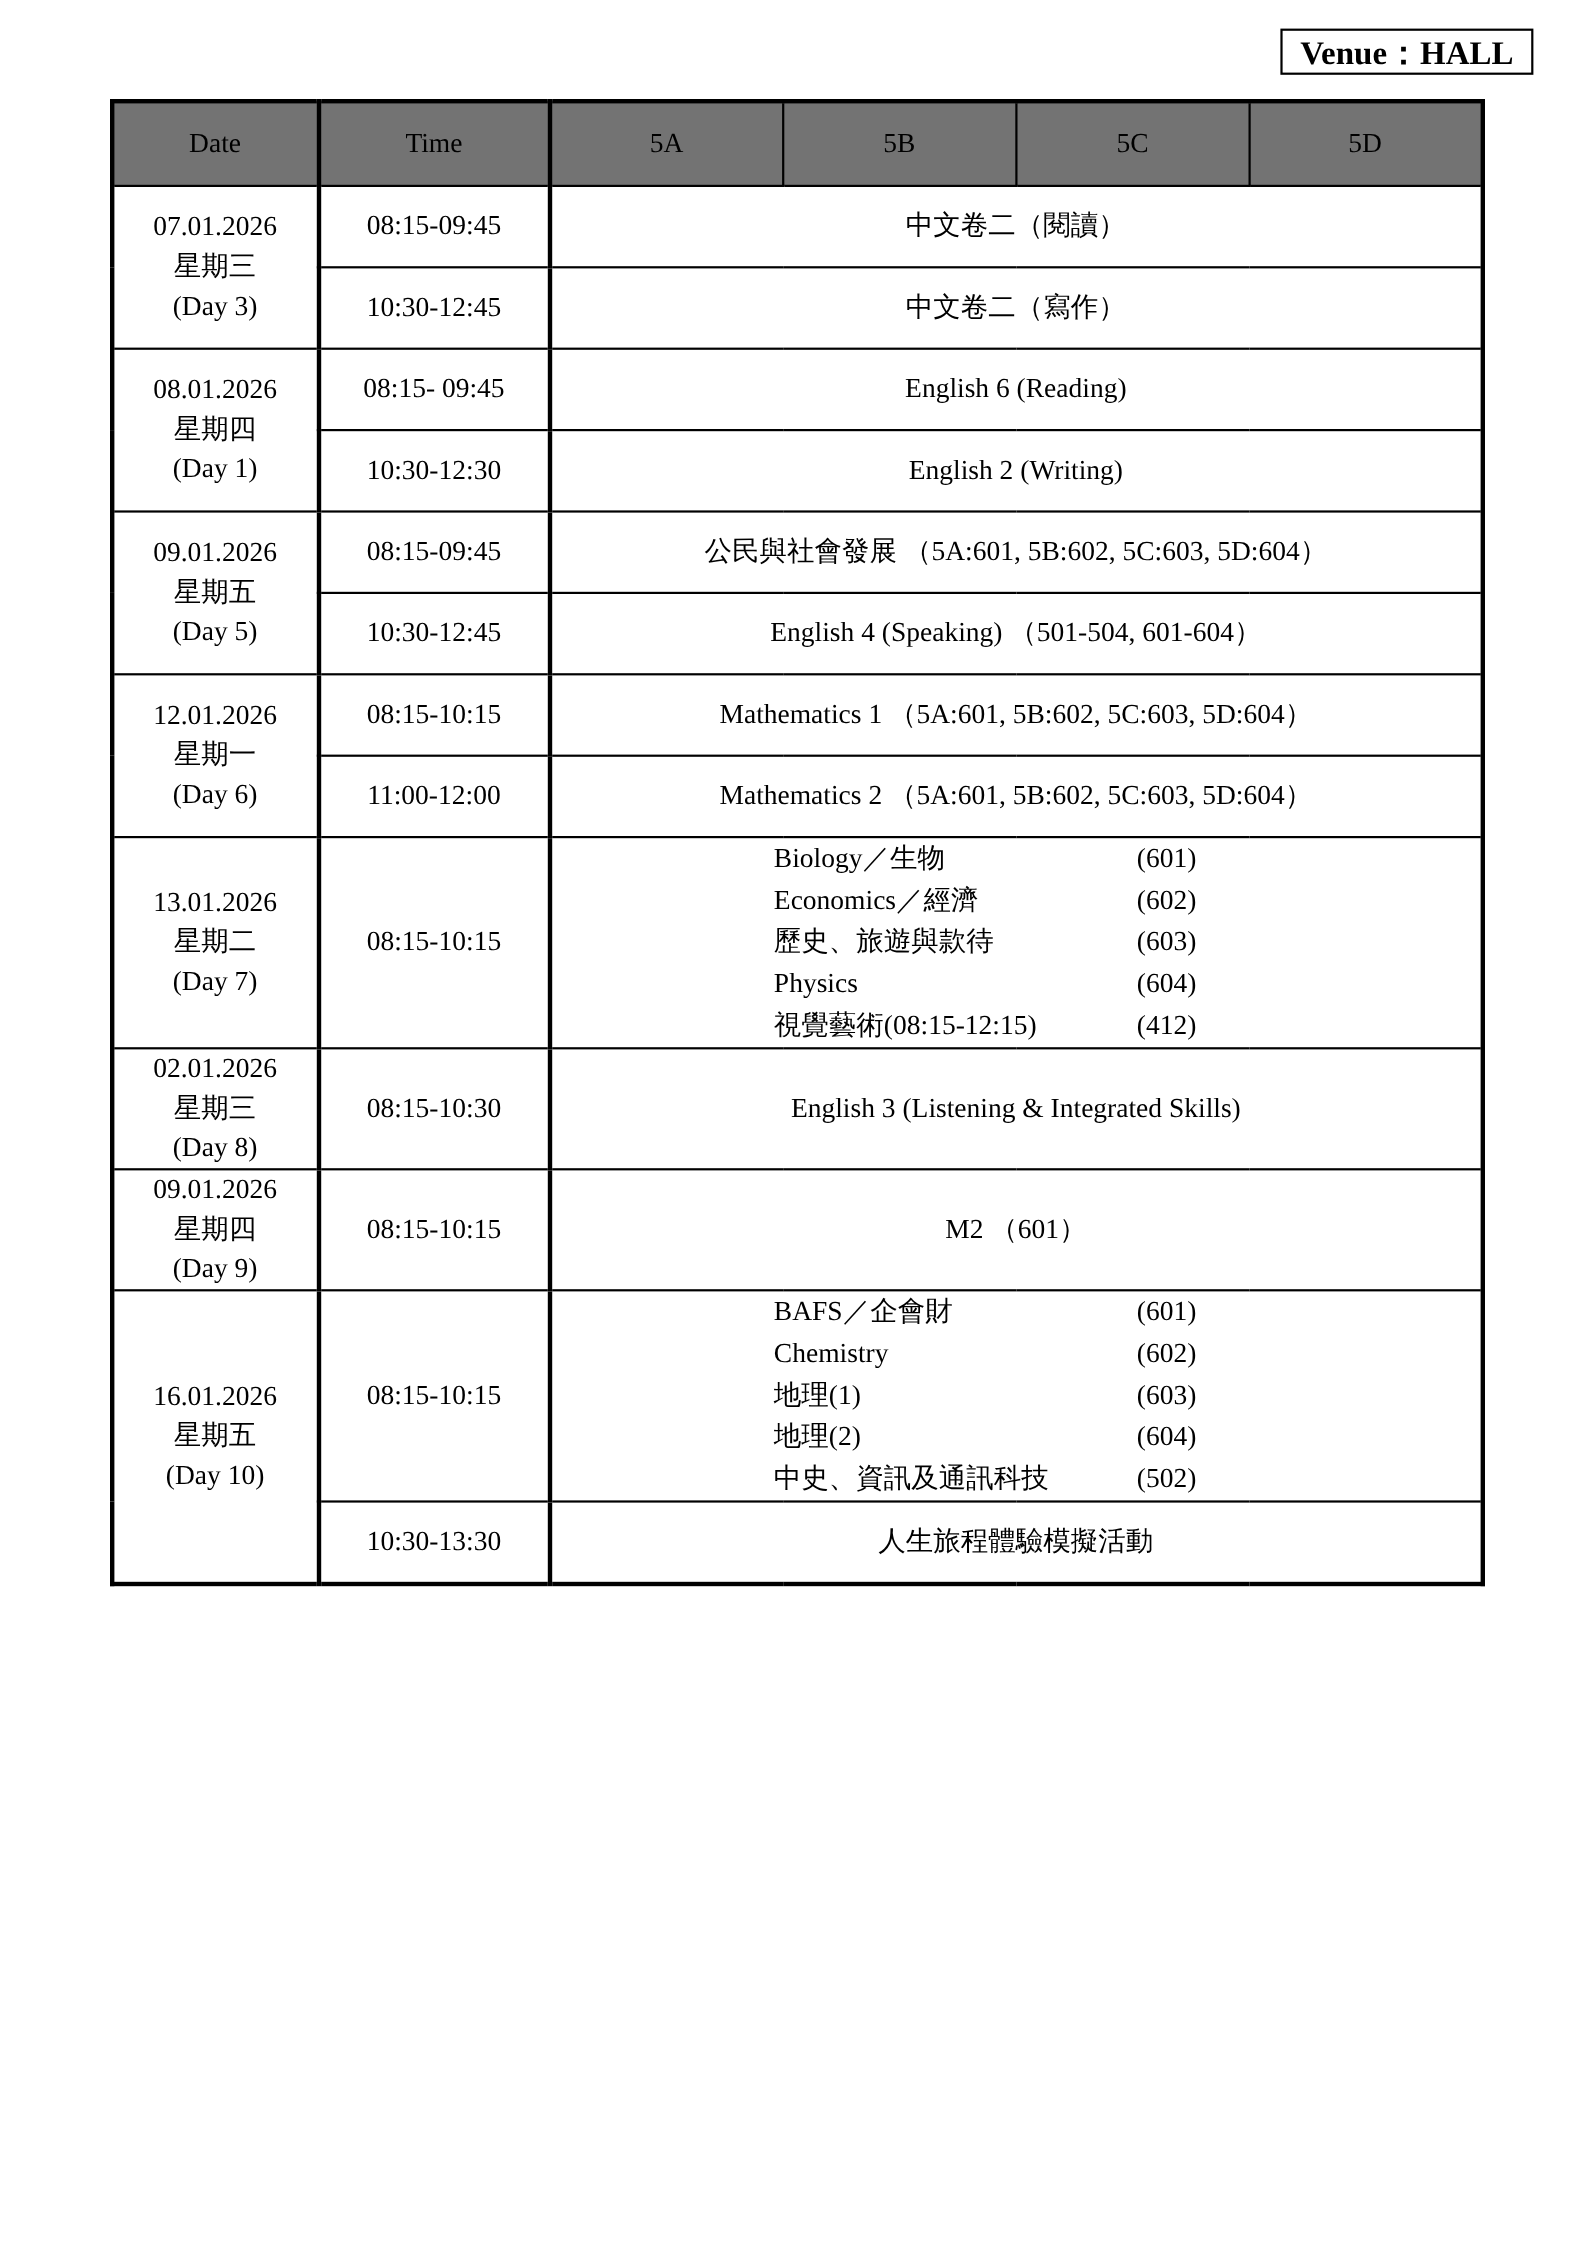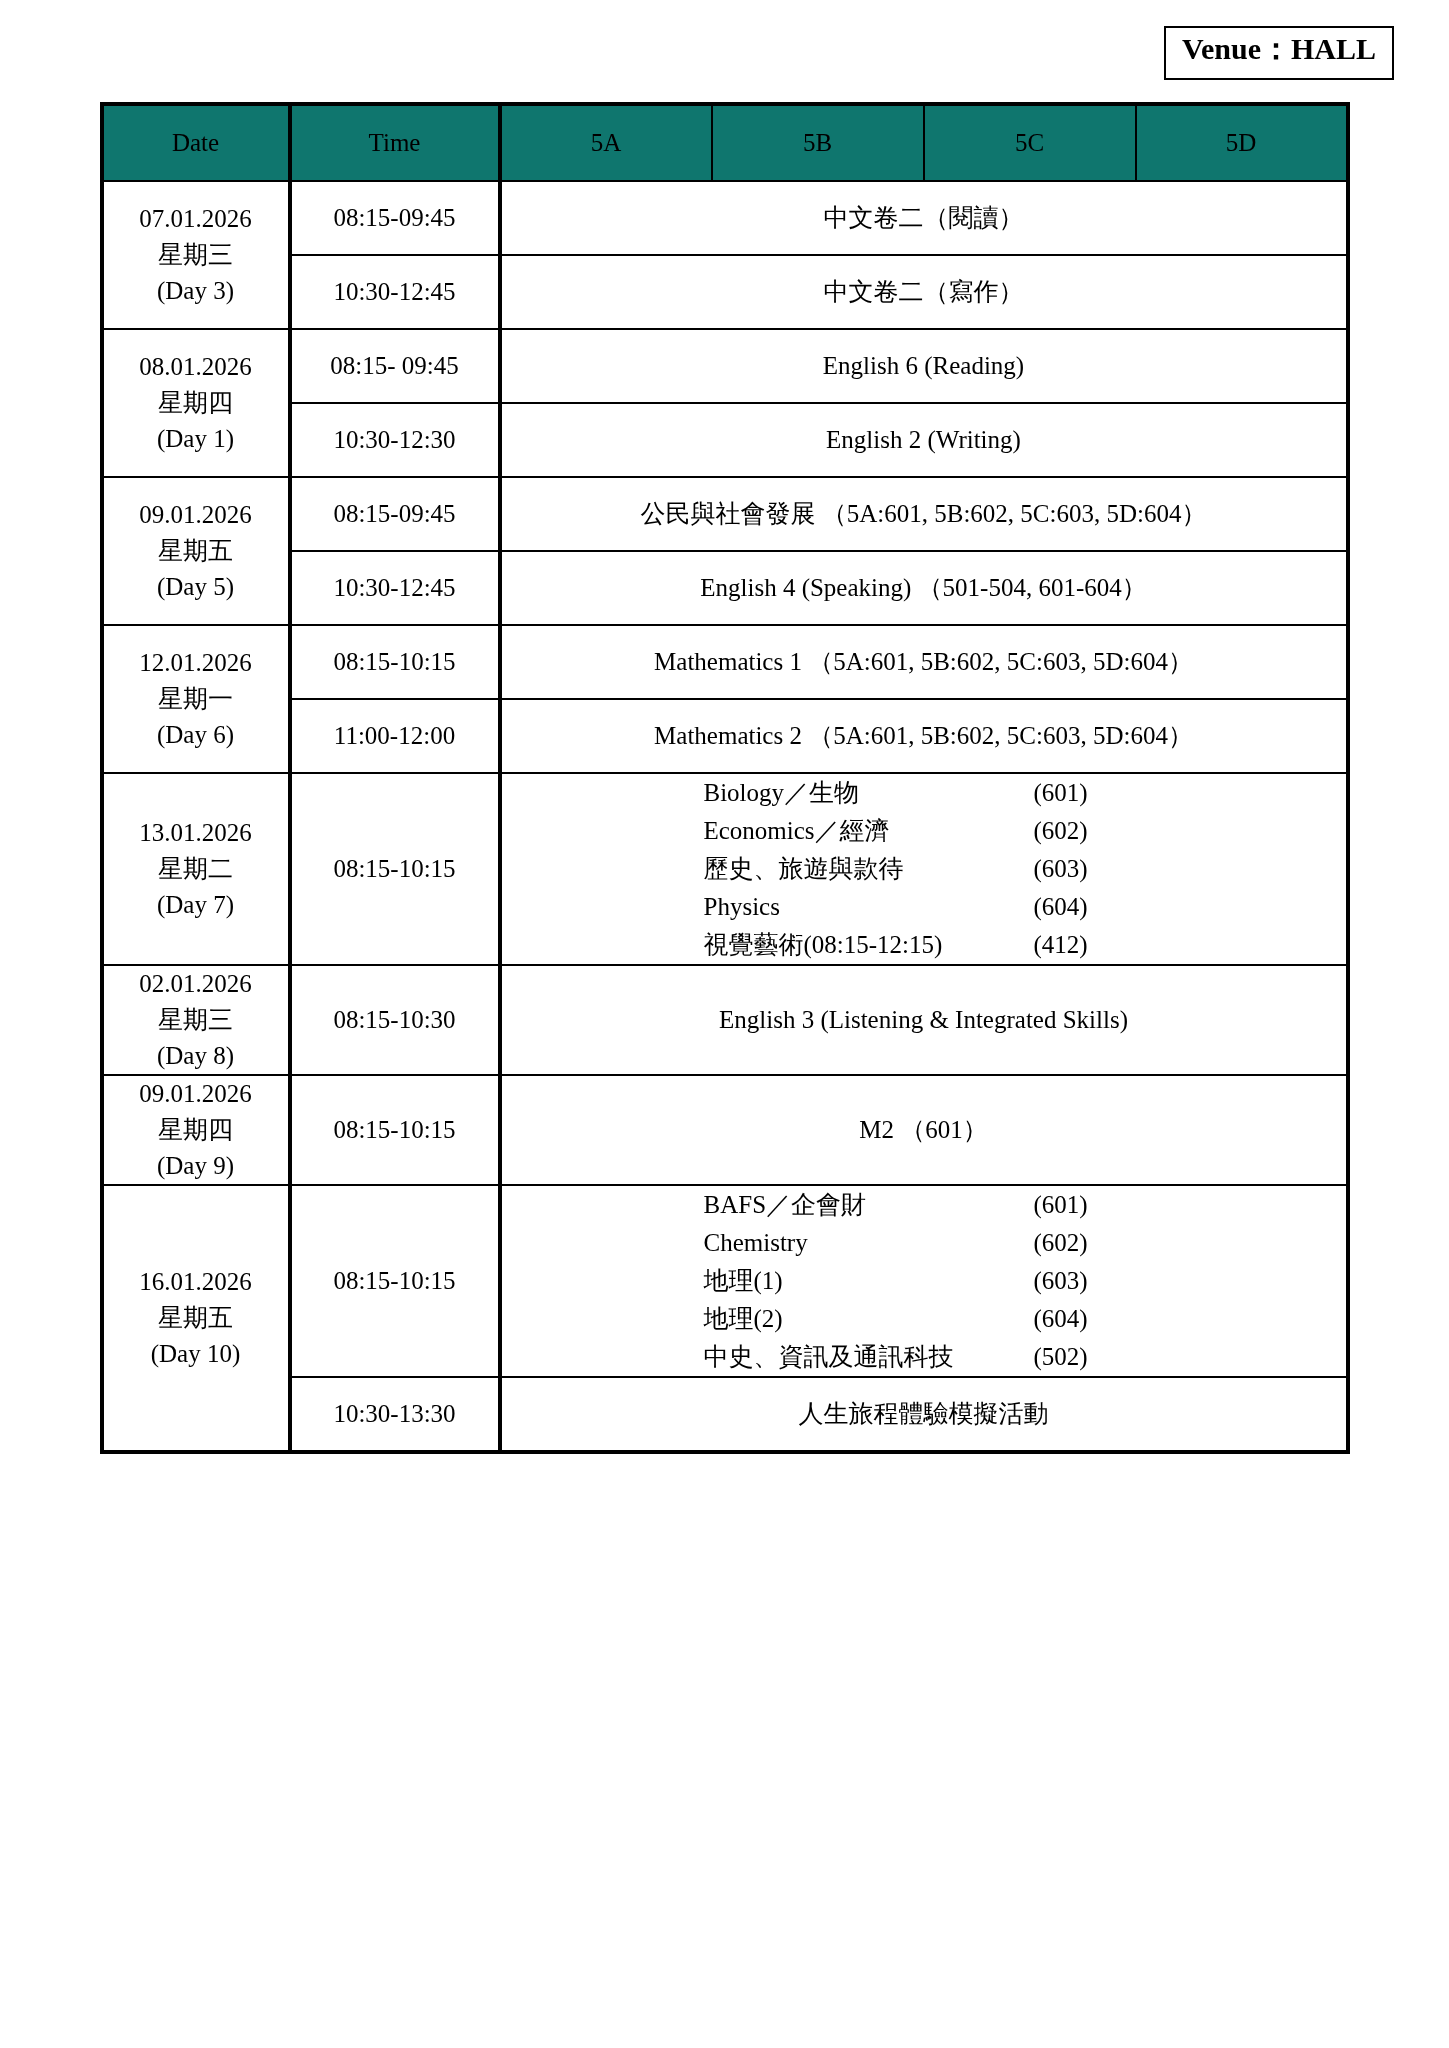--- a/index.html
+++ b/index.html
@@ -43,21 +43,21 @@
     line-height: 42px;
   }
   .venue-row {
     display: flex;
     justify-content: flex-end;
     padding-right: 55px;
     margin-top: 26px;
   }
   .venue-box {
     border: 2px solid #000;
-    padding: 4px 16px 12px 16px;
+    padding: 4px 16px 0 16px;
     font-size: 30px;
     font-weight: bold;
     line-height: 34px;
   }
   table.timetable {
     border-collapse: collapse;
     margin: 22px auto 0 auto;
     width: 1245px;
     table-layout: fixed;
   }
@@ -67,21 +67,21 @@
     font-weight: normal;
     font-size: 25px;
     text-align: center;
     vertical-align: middle;
   }
   
   table.timetable {
     border: 4px solid #000;
   }
   .hdr td {
-    background: #0f766e;
+    background: #737373;
     font-weight: bold;
     font-size: 27px;
     height: 74px;
   }
   .col-date { width: 188px; }
   .col-time { width: 210px; }
   .col-cls  { width: 212px; }
 
   td.date-cell {
     font-size: 25px;

